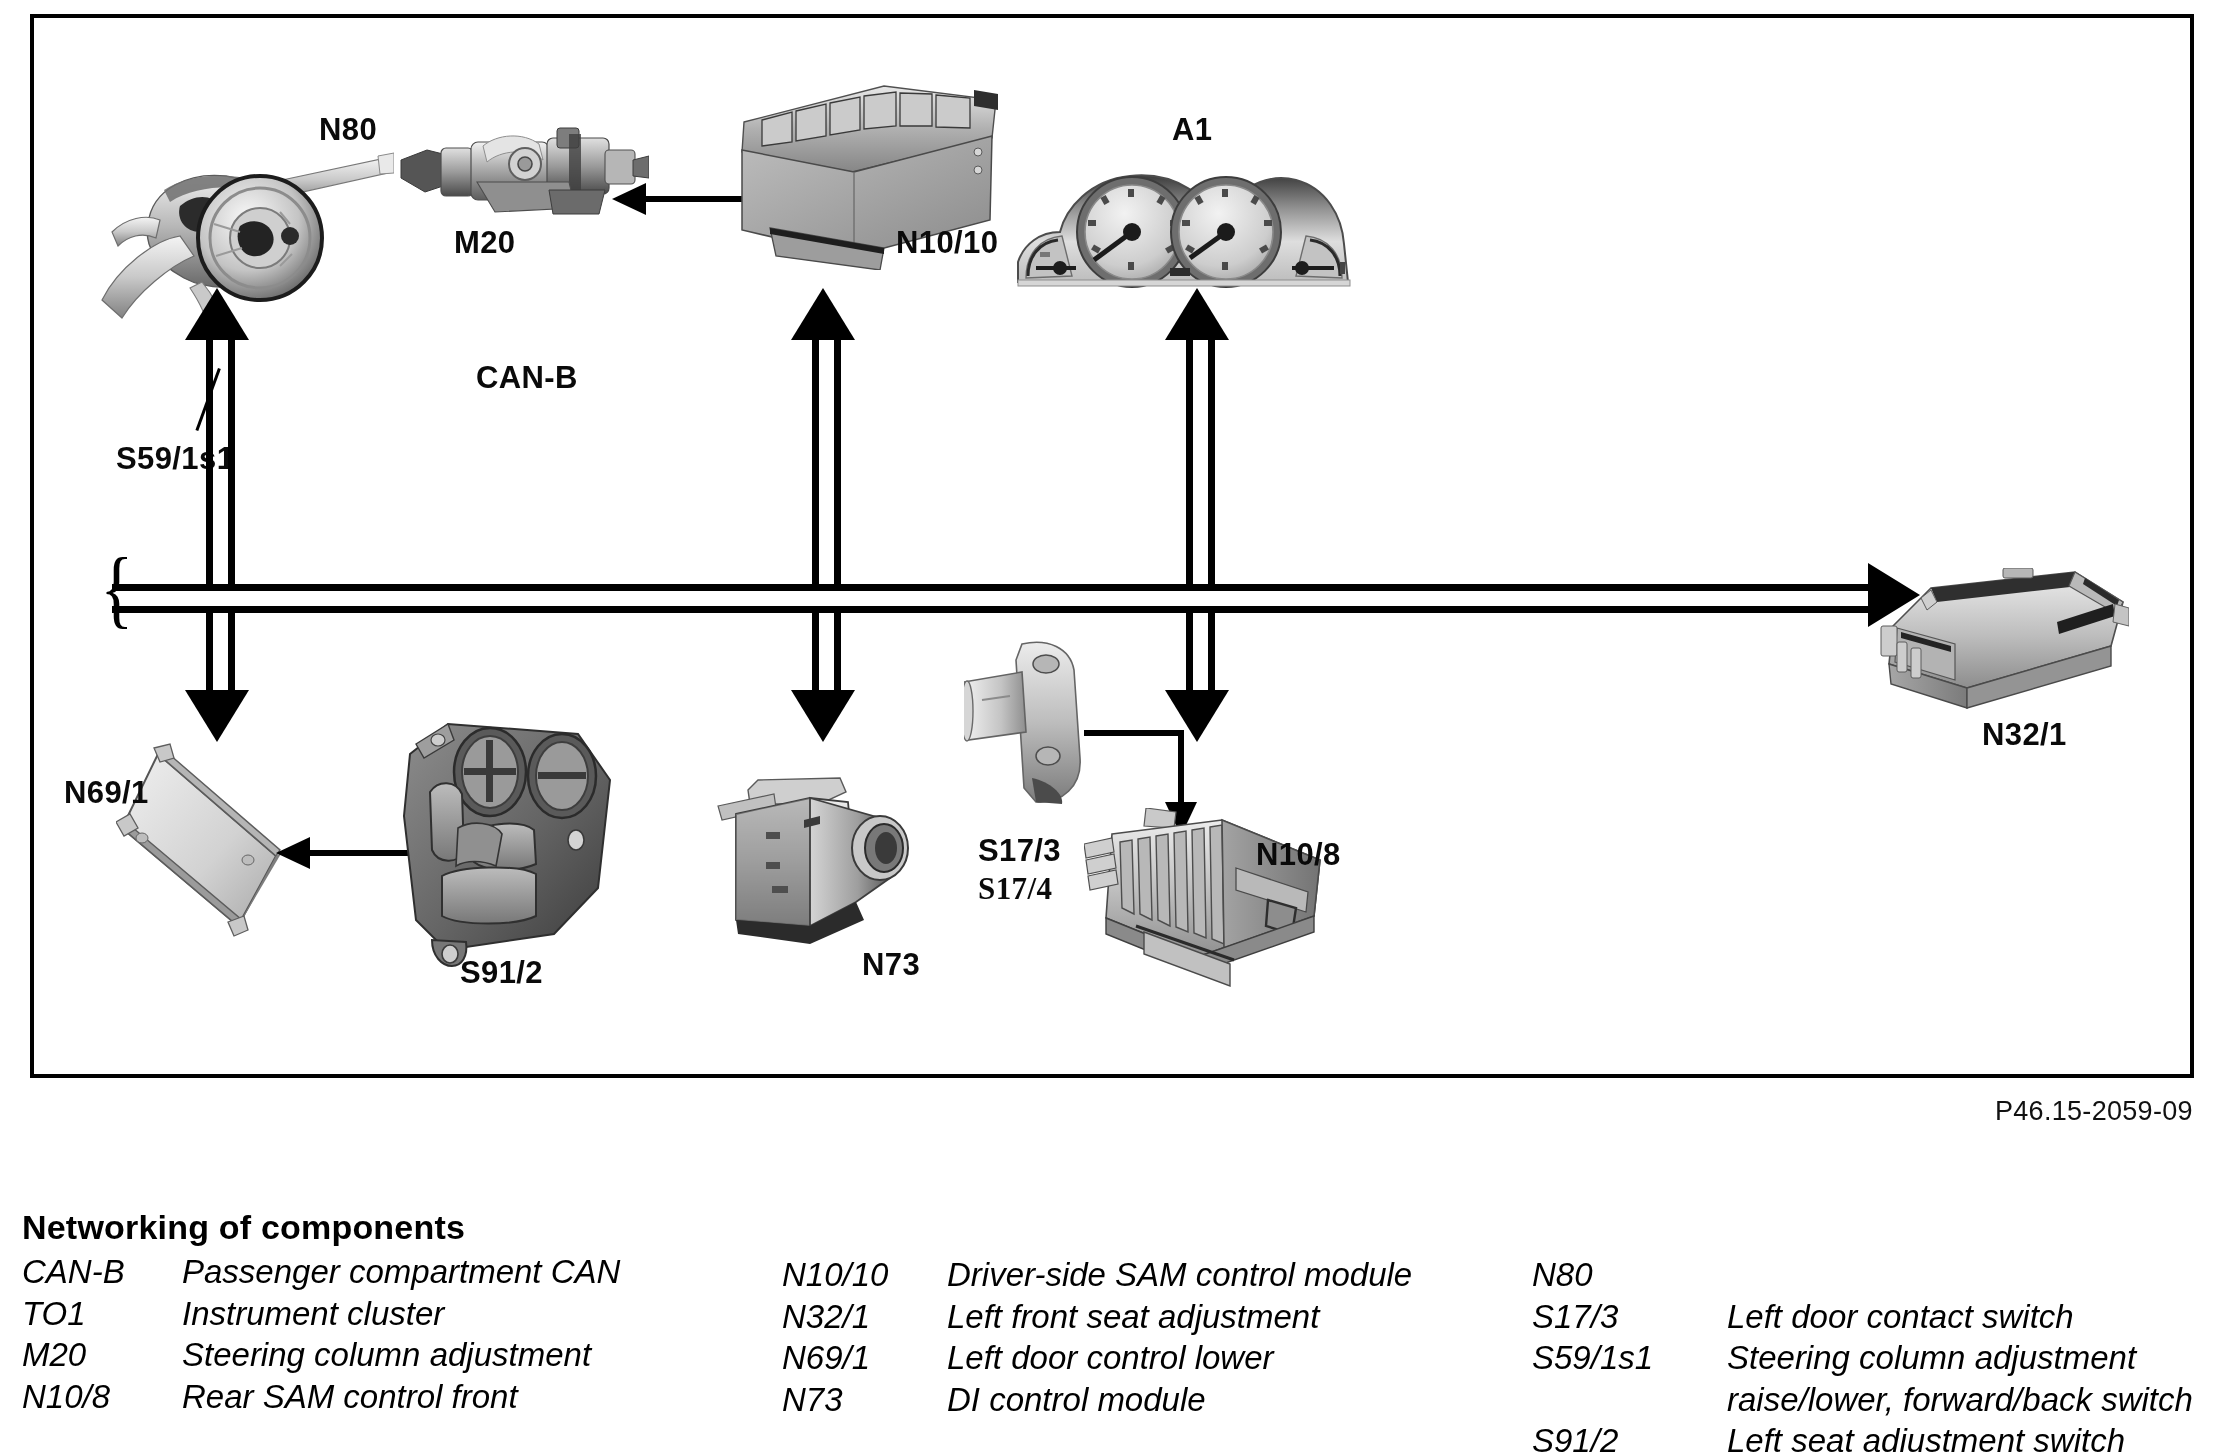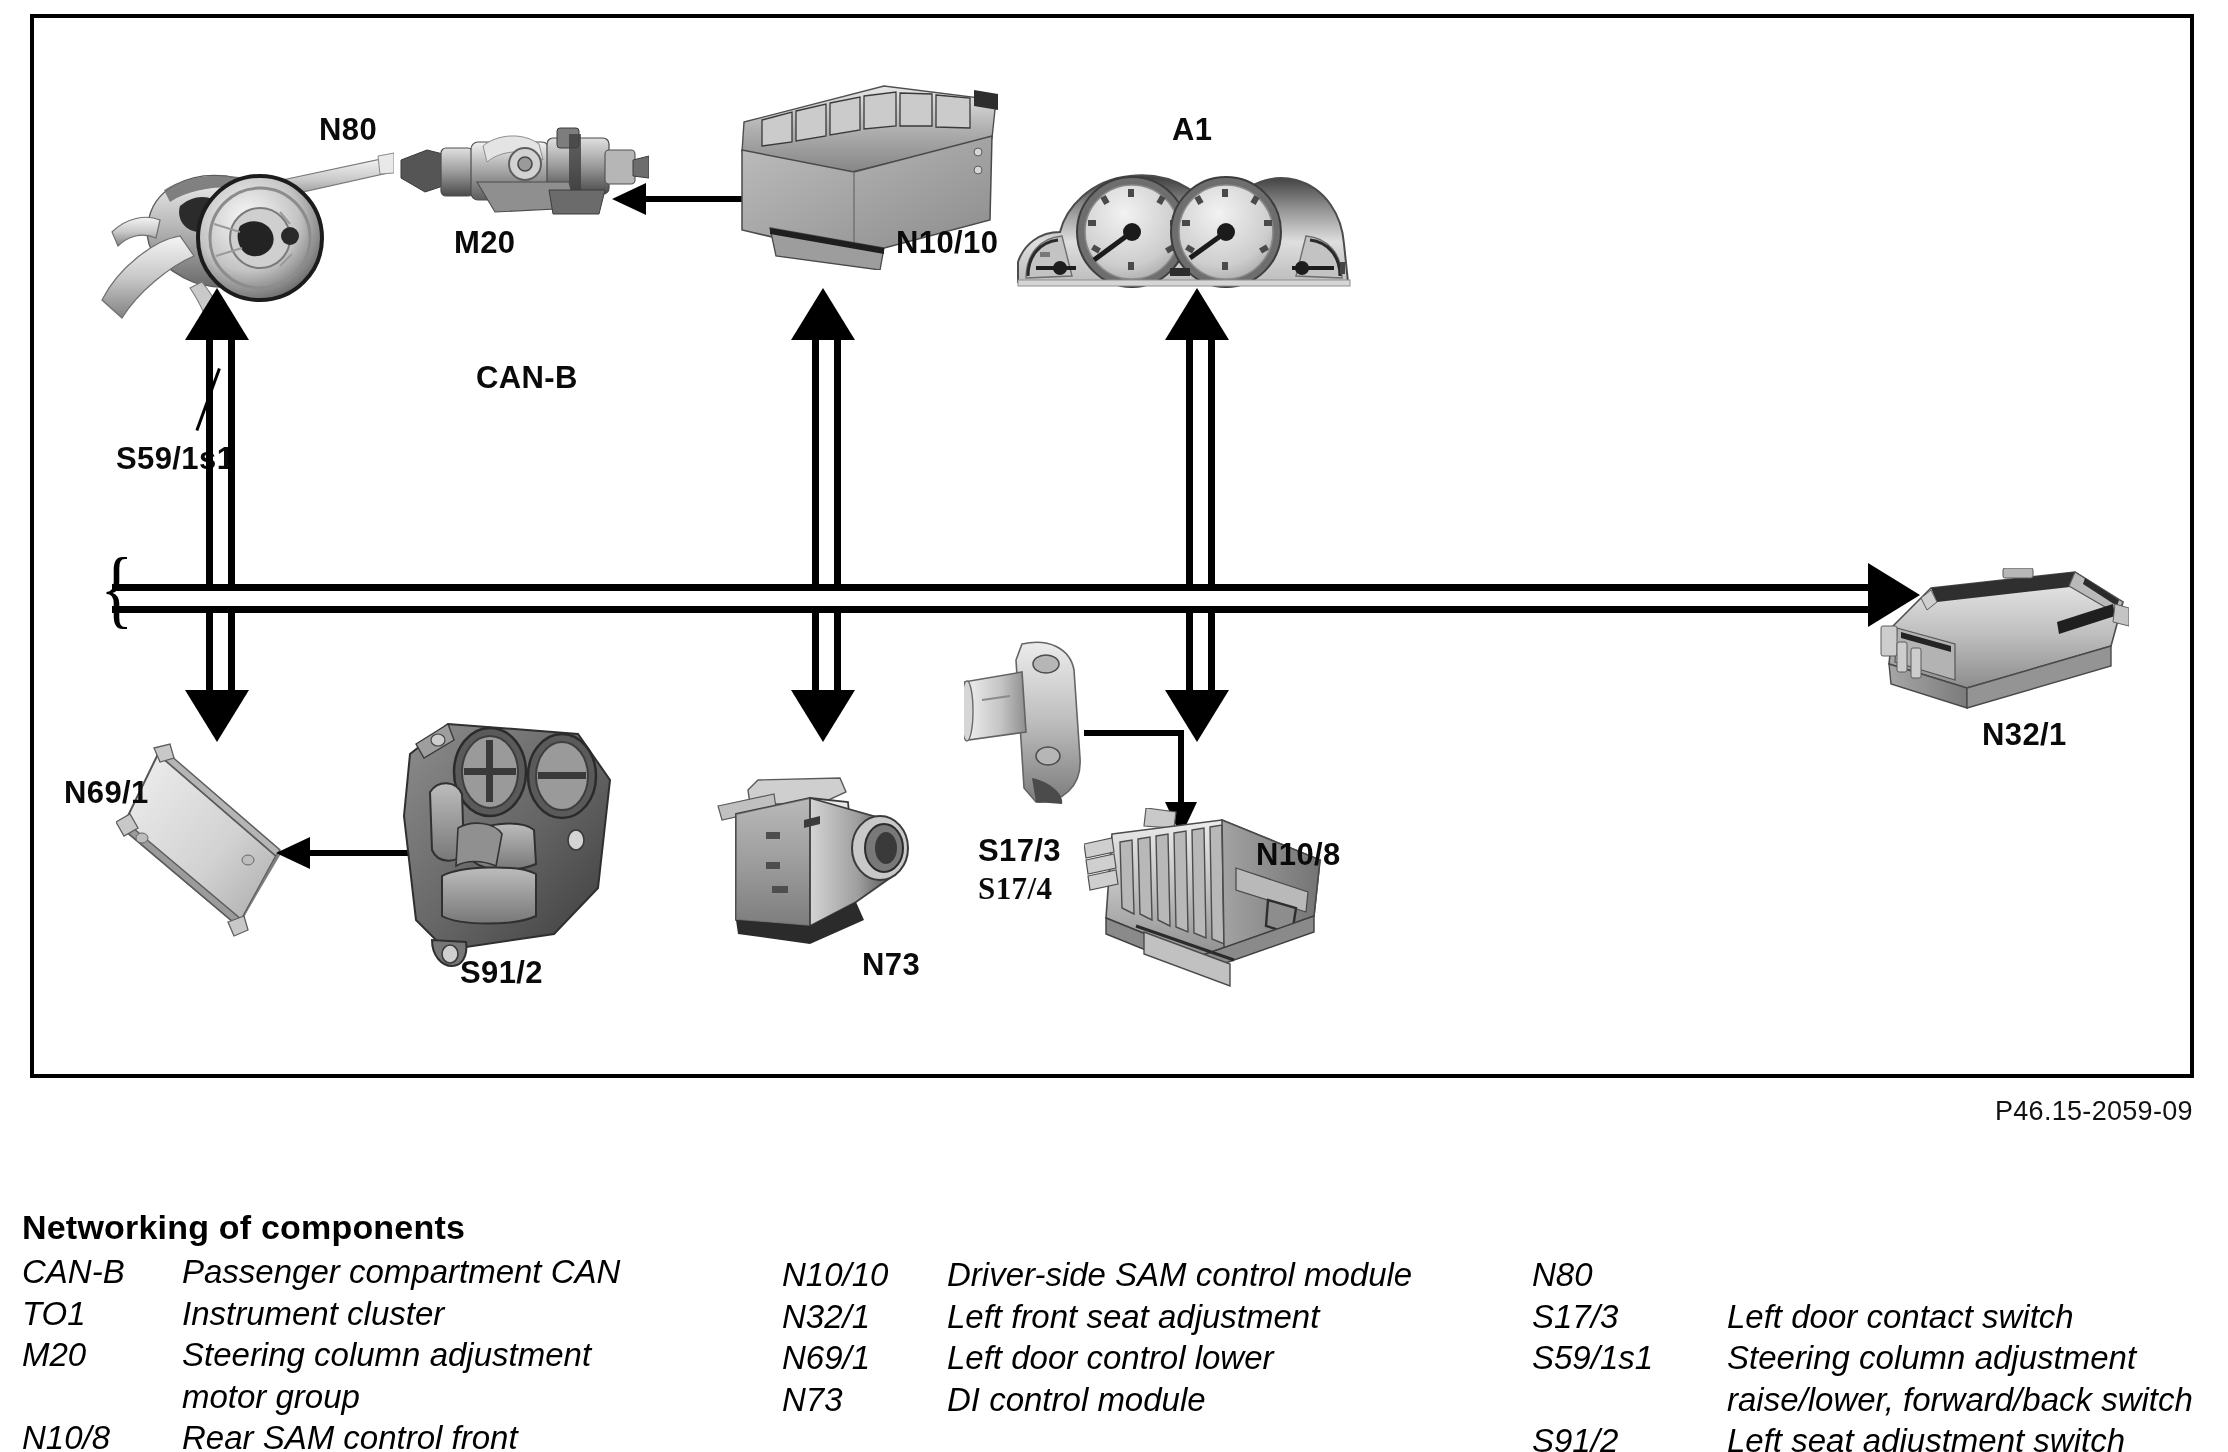--- a/index.html
+++ b/index.html
@@ -497,24 +497,20 @@
       </div>
       <div class="lrow">
         <span class="lcode">TO1</span>
         <span class="ltext">Instrument cluster</span>
       </div>
       <div class="lrow">
         <span class="lcode">M20</span>
         <span class="ltext">Steering column adjustment</span>
       </div>
       <div class="lrow">
-        <span class="lcode"></span>
-        <span class="ltext">motor group</span>
-      </div>
-      <div class="lrow">
         <span class="lcode">N10/8</span>
         <span class="ltext">Rear SAM control front</span>
       </div>
     </div>
 
     <div class="lcol c2" style="padding-top:46px;">
       <div class="lrow">
         <span class="lcode">N10/10</span>
         <span class="ltext">Driver-side SAM control module</span>
       </div>

